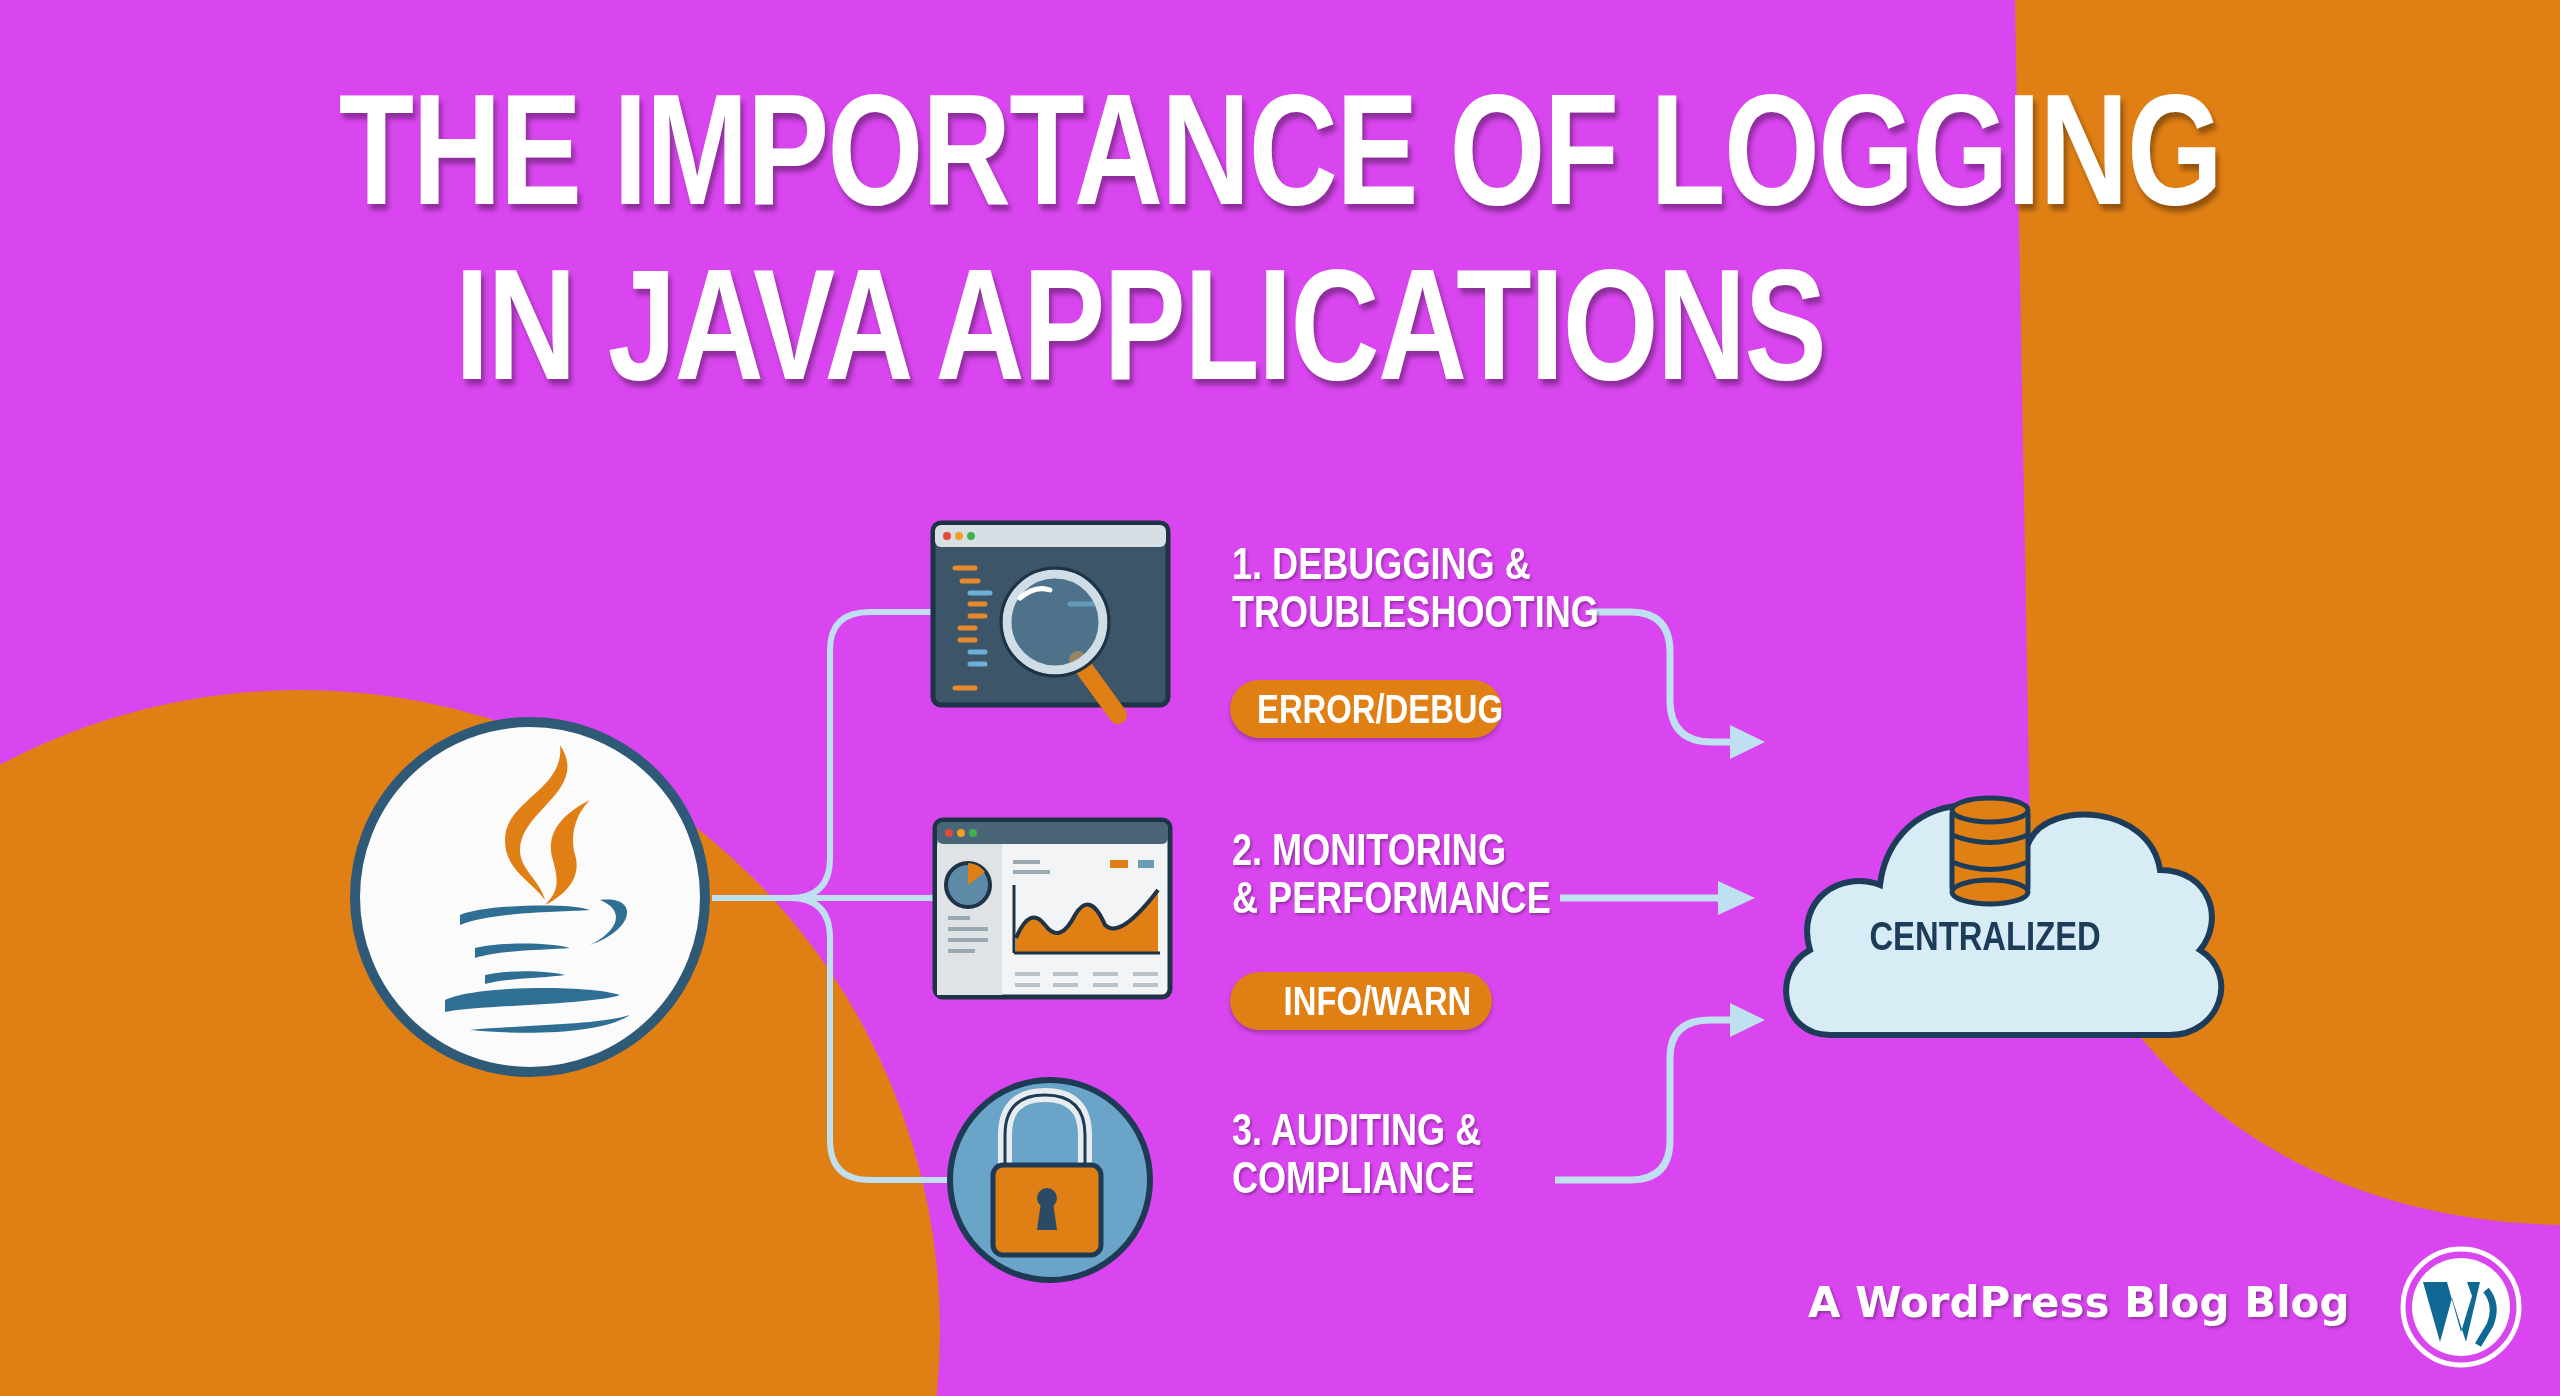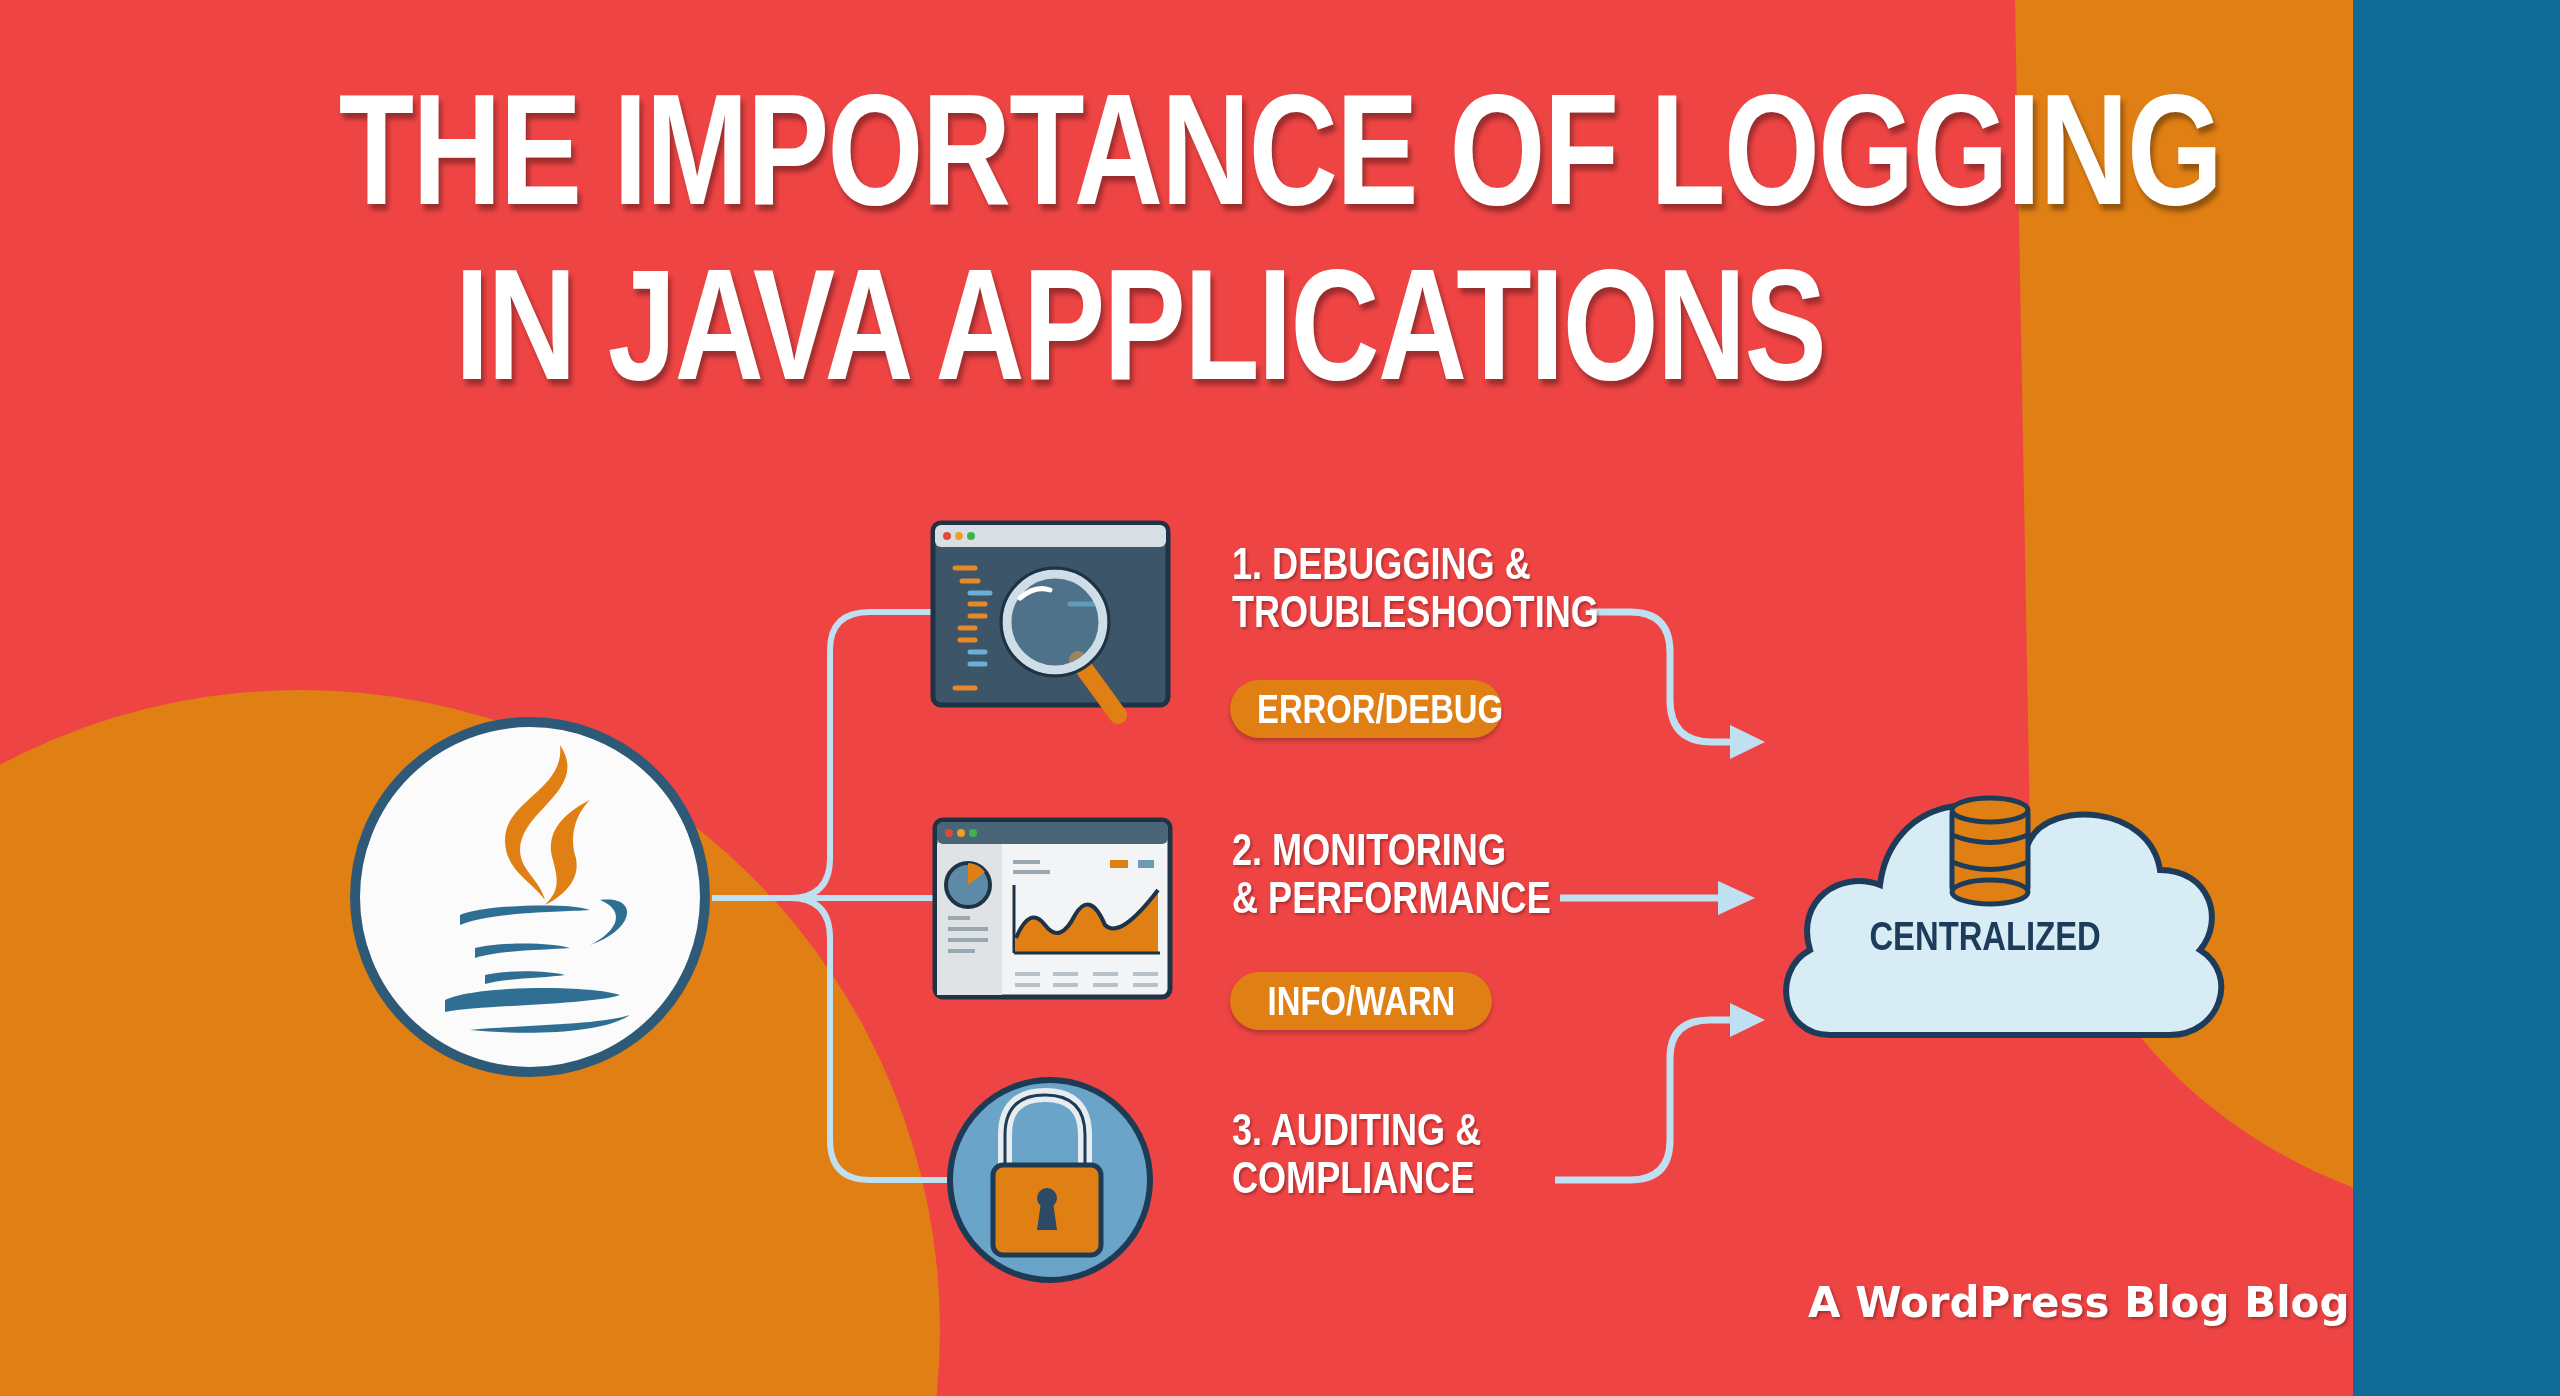--- a/index.html
+++ b/index.html
@@ -1,17 +1,17 @@
 <!DOCTYPE html>
 <html><head>
 <meta charset="utf-8">
 <style>
   html,body{margin:0;padding:0;}
   body{width:2560px;height:1396px;overflow:hidden;background:#106a97;font-family:"Liberation Sans",sans-serif;}
-  .canvas{position:relative;width:2353px;height:1396px;overflow:hidden;background:#ef4444;}
+  .canvas{position:relative;width:2560px;height:1396px;overflow:hidden;background:#d946ef;}
   .bg-svg{position:absolute;left:0;top:0;}
   .title{position:absolute;left:0;width:2560px;text-align:center;color:#fff;font-family:"Liberation Sans",sans-serif;font-weight:700;font-size:158px;letter-spacing:-2px;line-height:1;text-shadow:4px 6px 6px rgba(0,0,0,0.35);transform:scaleX(0.78);transform-origin:1280px 0;}
   .title.l1{top:70px;}
   .title.l2{top:245px;left:-140px;}
   .item-text{position:absolute;color:#fff;font-weight:700;font-size:44px;line-height:48px;transform:scaleX(0.82);transform-origin:0 0;text-shadow:2px 2px 3px rgba(0,0,0,0.3);white-space:nowrap;}
   .pill{position:absolute;background:#e07f14;color:#fff;font-weight:700;font-size:40px;border-radius:30px;height:58px;line-height:58px;text-align:center;box-shadow:0 3px 4px rgba(0,0,0,0.25);margin-top:35px;}
   .pill span{display:inline-block;transform:scaleX(0.82);}
   .cloud-text{position:absolute;left:1780px;width:410px;text-align:center;color:#1c3c5a;font-weight:700;font-size:40px;line-height:48px;}
   .cloud-text span{display:inline-block;transform:scaleX(0.82);}
   .footer{position:absolute;left:1808px;top:1278px;color:#fff;font-family:"DejaVu Sans",sans-serif;font-size:42px;font-weight:700;text-shadow:2px 2px 3px rgba(0,0,0,0.3);}
@@ -150,21 +150,21 @@
   <div class="item-text" style="left:1232px;top:540px;">
     <div>1. DEBUGGING &amp;</div>
     <div>TROUBLESHOOTING</div>
   </div>
   <div class="pill" style="left:1230px;top:645px;width:272px;"><span>ERROR/DEBUG</span></div>
 
   <div class="item-text" style="left:1232px;top:826px;">
     <div>2. MONITORING</div>
     <div>&amp; PERFORMANCE</div>
   </div>
-  <div class="pill" style="left:1230px;top:937px;width:262px;"><span>INFO/WARN</span></div>
+  <div class="pill" style="left:1230px;top:937px;width:262px;text-align:right;"><span>INFO/WARN</span></div>
 
   <div class="item-text" style="left:1232px;top:1106px;">
     <div>3. AUDITING &amp;</div>
     <div>COMPLIANCE</div>
   </div>
 
   <div class="cloud-text" style="top:912px;"><span>CENTRALIZED</span></div>
 
   <div class="footer">A WordPress Blog Blog</div>
 </div>

